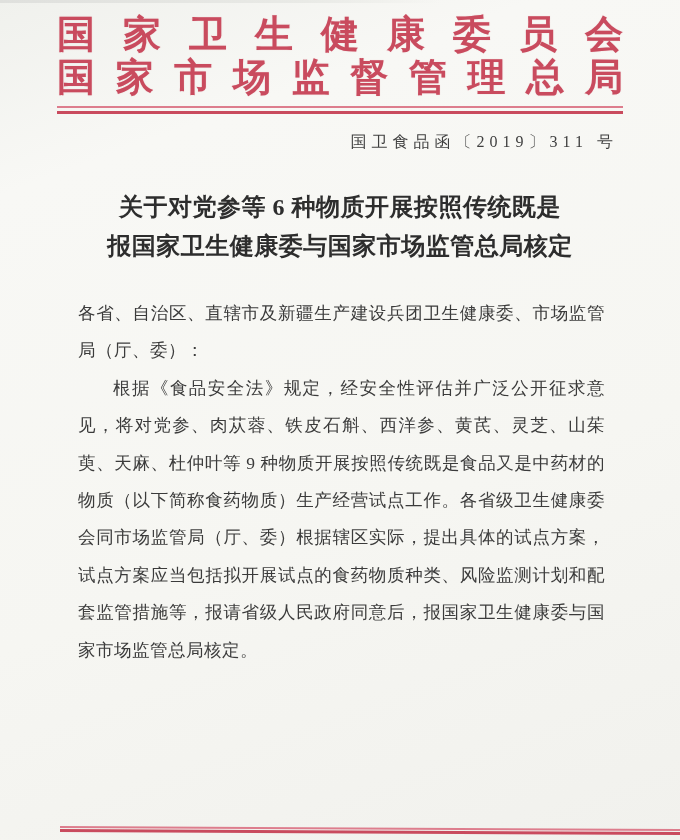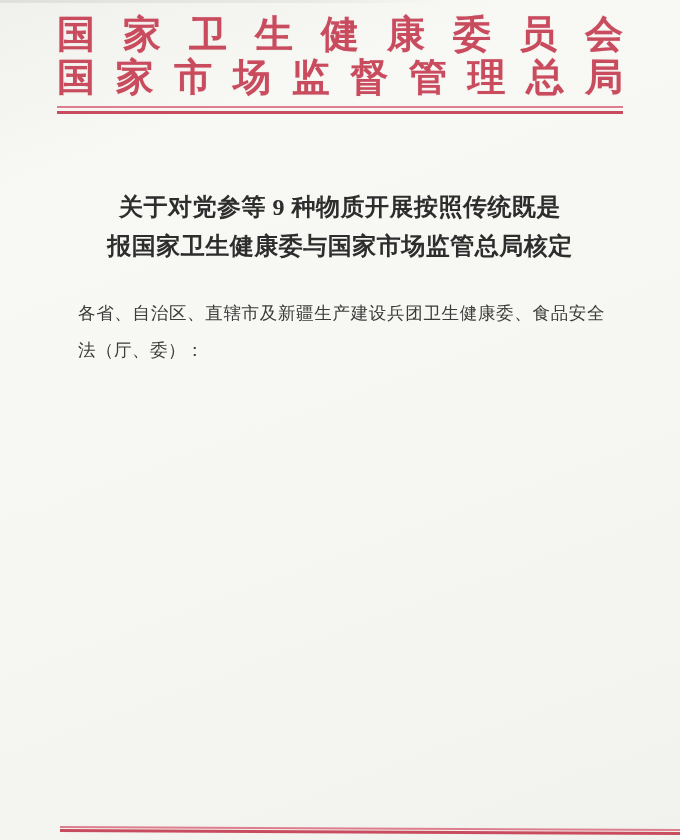--- a/index.html
+++ b/index.html
@@ -87,28 +87,30 @@
         <span>总</span>
         <span>局</span>
       </div>
     <div class="lh-rule">
       <div class="ra"></div>
         <div class="rgap"></div>
         <div class="rb"></div>
     </div>
   </div>
 
+  <div class="doc-number">国卫食品函〔2019〕311 号</div>
 
   <h1 class="title">
-    <span>关于对党参等 9 种物质开展按照传统既是</span><br>
+    <span>关于对党参等 6 种物质开展按照传统既是</span><br>
     <span>报国家卫生健康委与国家市场监管总局核定</span>
   </h1>
 
   <div class="body-text">
-    <p class="salutation">各省、自治区、直辖市及新疆生产建设兵团卫生健康委、食品安全法（厅、委）：</p>
+    <p class="salutation">各省、自治区、直辖市及新疆生产建设兵团卫生健康委、市场监管局（厅、委）：</p>
+    <p class="para">根据《食品安全法》规定，经安全性评估并广泛公开征求意见，将对党参、肉苁蓉、铁皮石斛、西洋参、黄芪、灵芝、山茱萸、天麻、杜仲叶等 9 种物质开展按照传统既是食品又是中药材的物质（以下简称食药物质）生产经营试点工作。各省级卫生健康委会同市场监管局（厅、委）根据辖区实际，提出具体的试点方案，试点方案应当包括拟开展试点的食药物质种类、风险监测计划和配套监管措施等，报请省级人民政府同意后，报国家卫生健康委与国家市场监管总局核定。</p>
   </div>
 
   <div class="footer-rule">
     <div class="ra"></div>
       <div class="rgap"></div>
       <div class="rb"></div>
   </div>
 
 </div>
 

